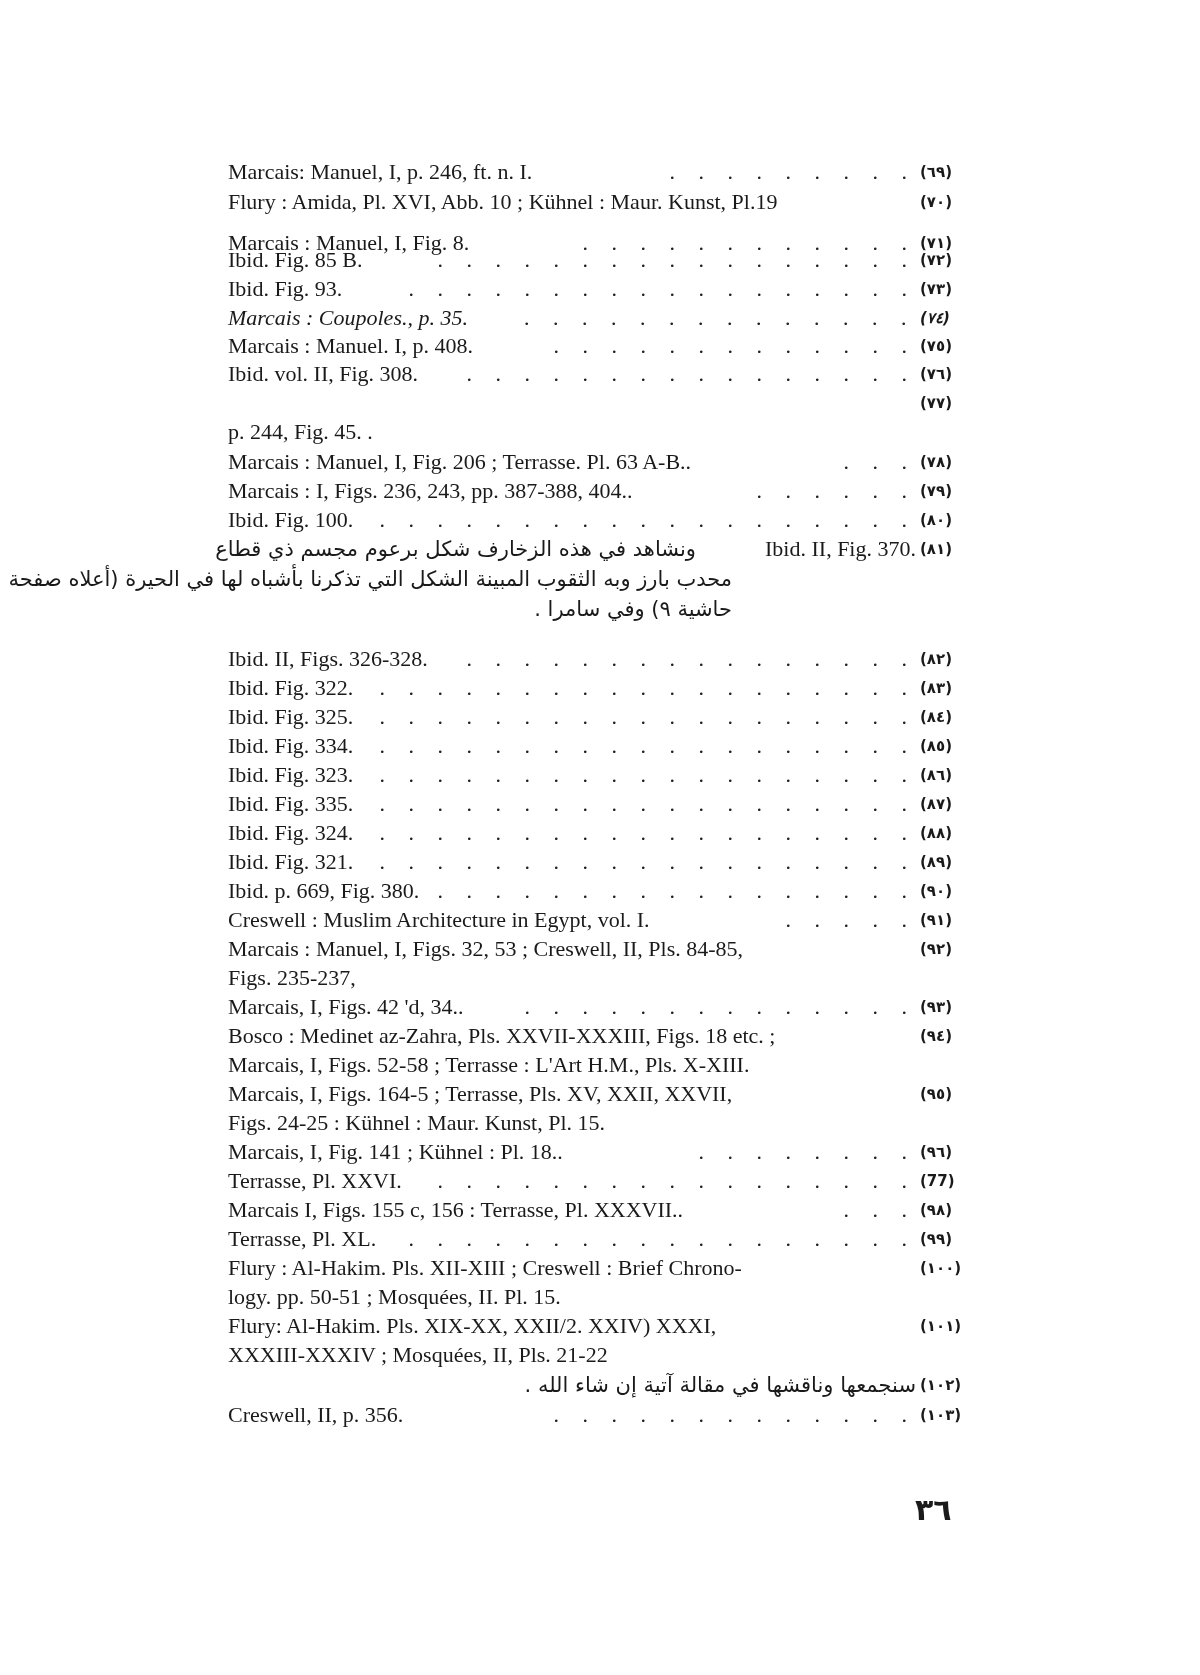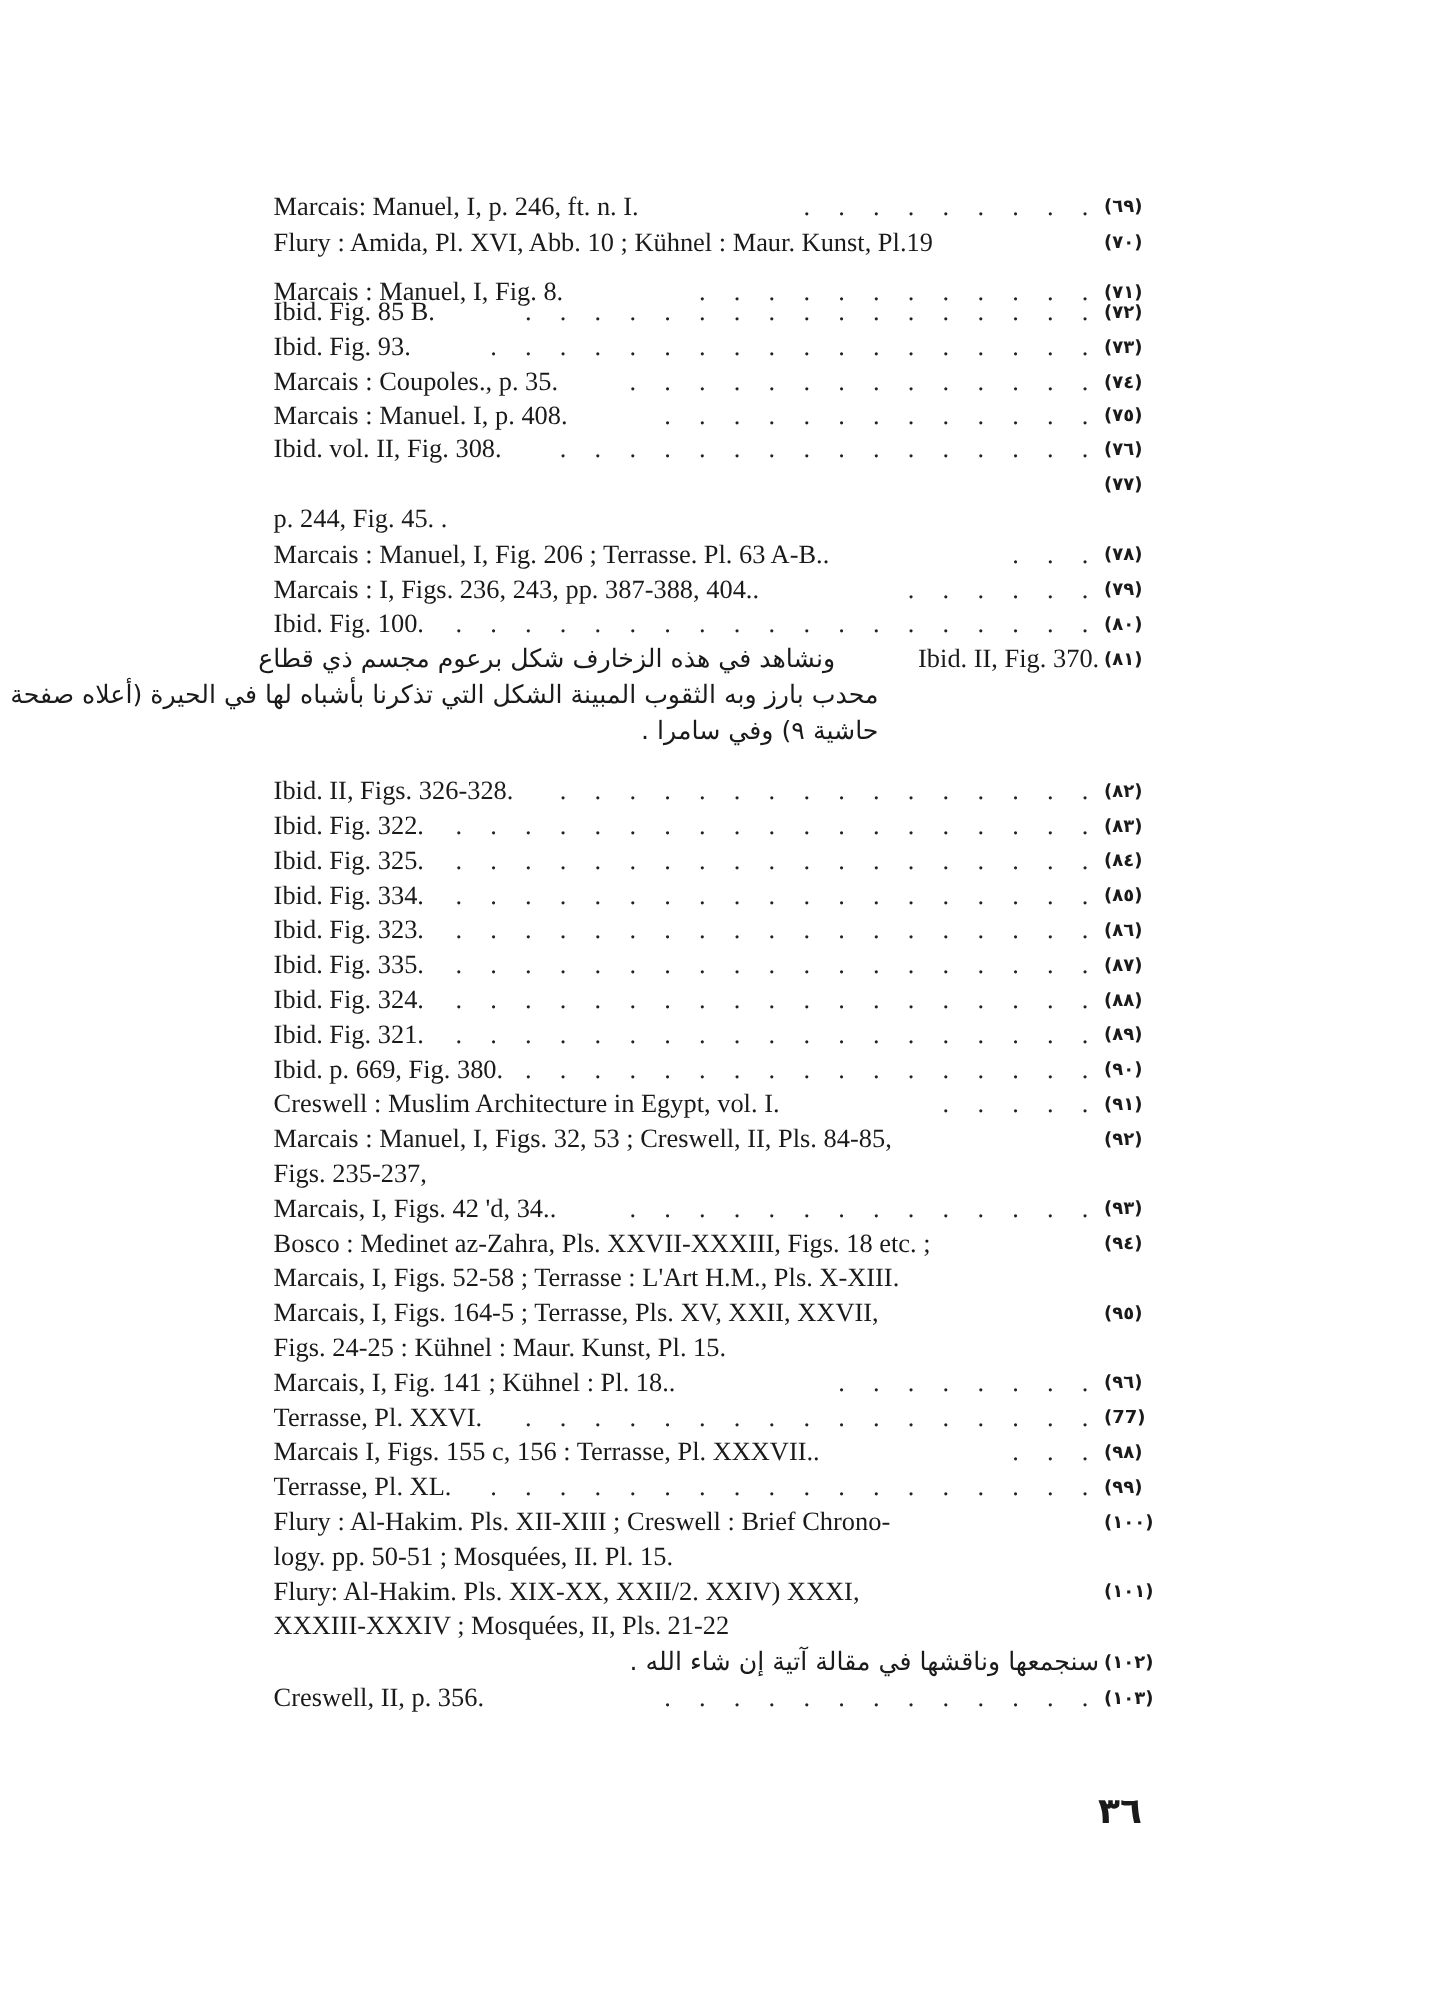--- a/index.html
+++ b/index.html
@@ -38,21 +38,21 @@
       <div class="note" style="top: 245px;">
         <span class="txt">Ibid. Fig. 85 B.</span>
         <span class="dots">. . . . . . . . . . . . . . . . .</span>
         <span class="num">(٧٢)</span>
       </div>
       <div class="note" style="top: 274px;">
         <span class="txt">Ibid. Fig. 93.</span>
         <span class="dots">. . . . . . . . . . . . . . . . . .</span>
         <span class="num">(٧٣)</span>
       </div>
-      <div class="note" style="top: 303px;">
+      <div class="note" style="top: 303px; font-style: italic;">
         <span class="txt">Marcais : Coupoles., p. 35.</span>
         <span class="dots">. . . . . . . . . . . . . .</span>
         <span class="num">(٧٤)</span>
       </div>
       <div class="note" style="top: 331px;">
         <span class="txt">Marcais : Manuel. I, p. 408.</span>
         <span class="dots">. . . . . . . . . . . . .</span>
         <span class="num">(٧٥)</span>
       </div>
       <div class="note" style="top: 359px;">

